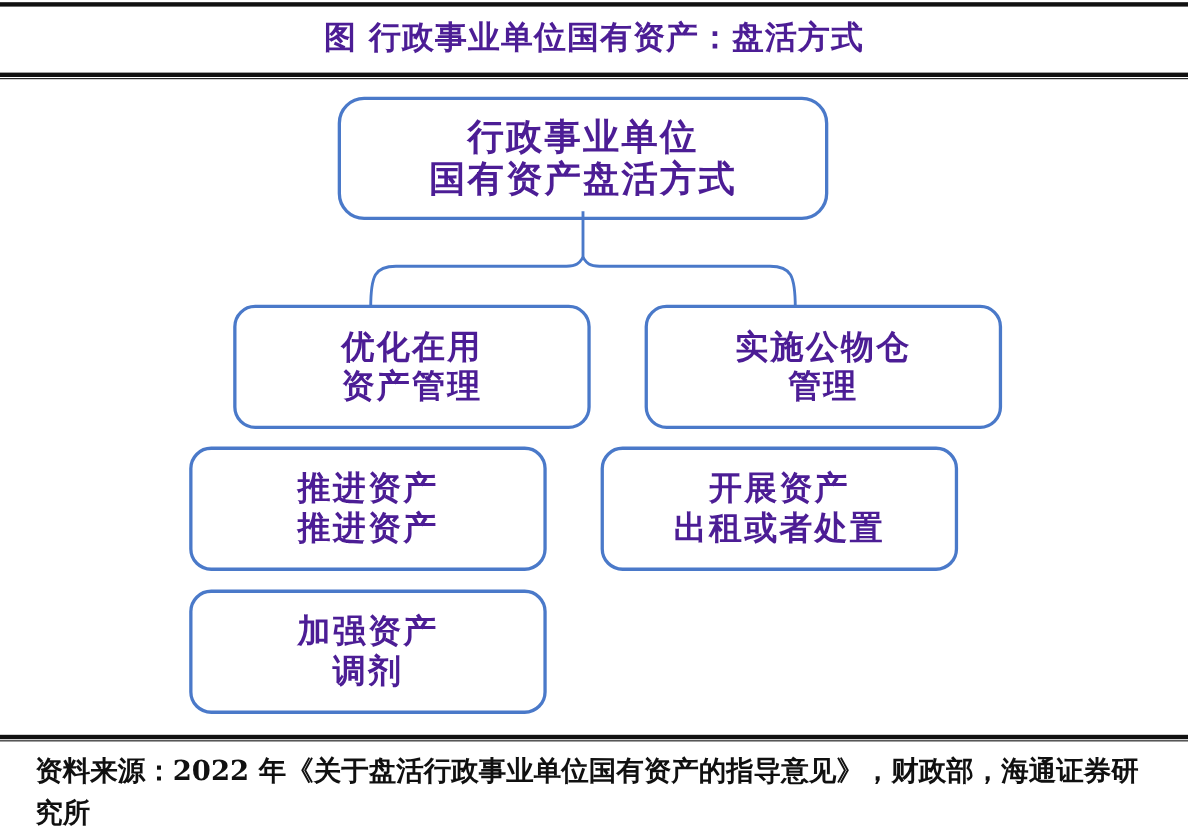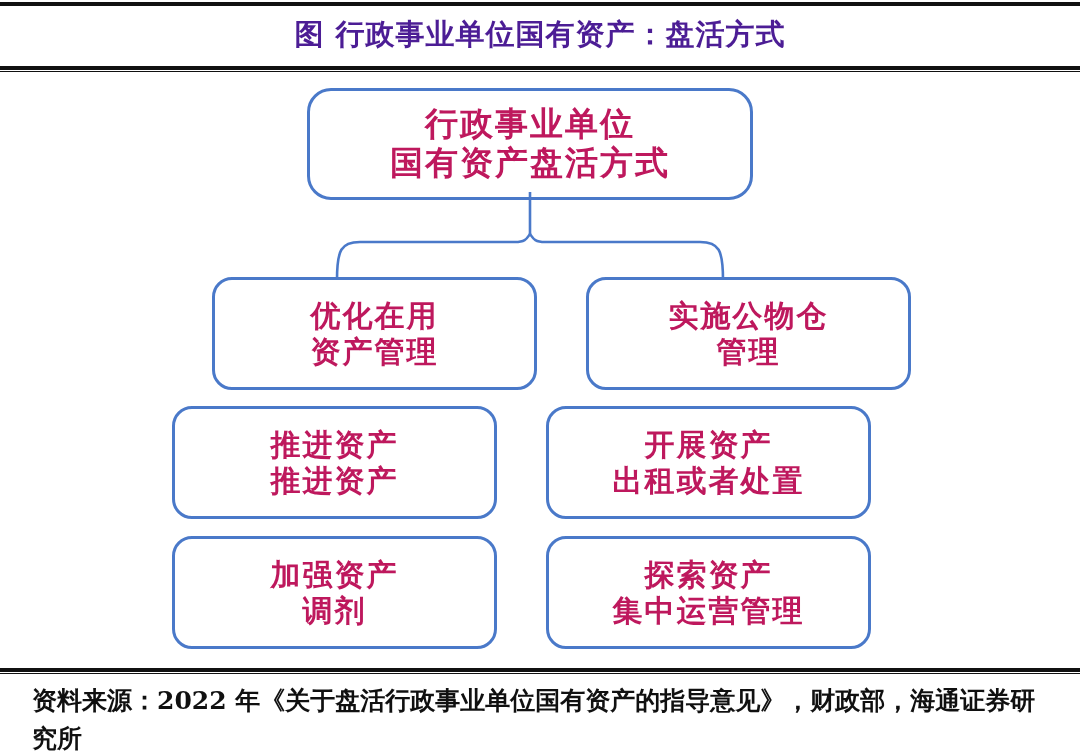--- a/index.html
+++ b/index.html
@@ -62,21 +62,21 @@
     position: absolute;
     box-sizing: border-box;
     border: 3px solid #4a79c9;
     border-radius: 20px;
     background: #ffffff;
     display: flex;
     flex-direction: column;
     align-items: center;
     justify-content: center;
     text-align: center;
-    color: #be185d;
+    color: #4c1d95;
     font-weight: 700;
     line-height: 1.18;
   }
   .node .ln {
     display: block;
     white-space: nowrap;
   }
 
   
   .node-root {
@@ -183,22 +183,18 @@
   <div class="node node-child col-left row-3">
     <span class="ln">加强资产</span>
     <span class="ln">调剂</span>
   </div>
 
   <div class="node node-child col-right row-2">
     <span class="ln">开展资产</span>
     <span class="ln">出租或者处置</span>
   </div>
 
-  <div class="node node-child col-right row-3">
-    <span class="ln">探索资产</span>
-    <span class="ln">集中运营管理</span>
-  </div>
 
 </div>
 
 <div class="rule-bottom"></div>
 
 <div class="source">资料来源：2022 年《关于盘活行政事业单位国有资产的指导意见》，财政部，海通证券研究所</div>
 
 </body></html>

